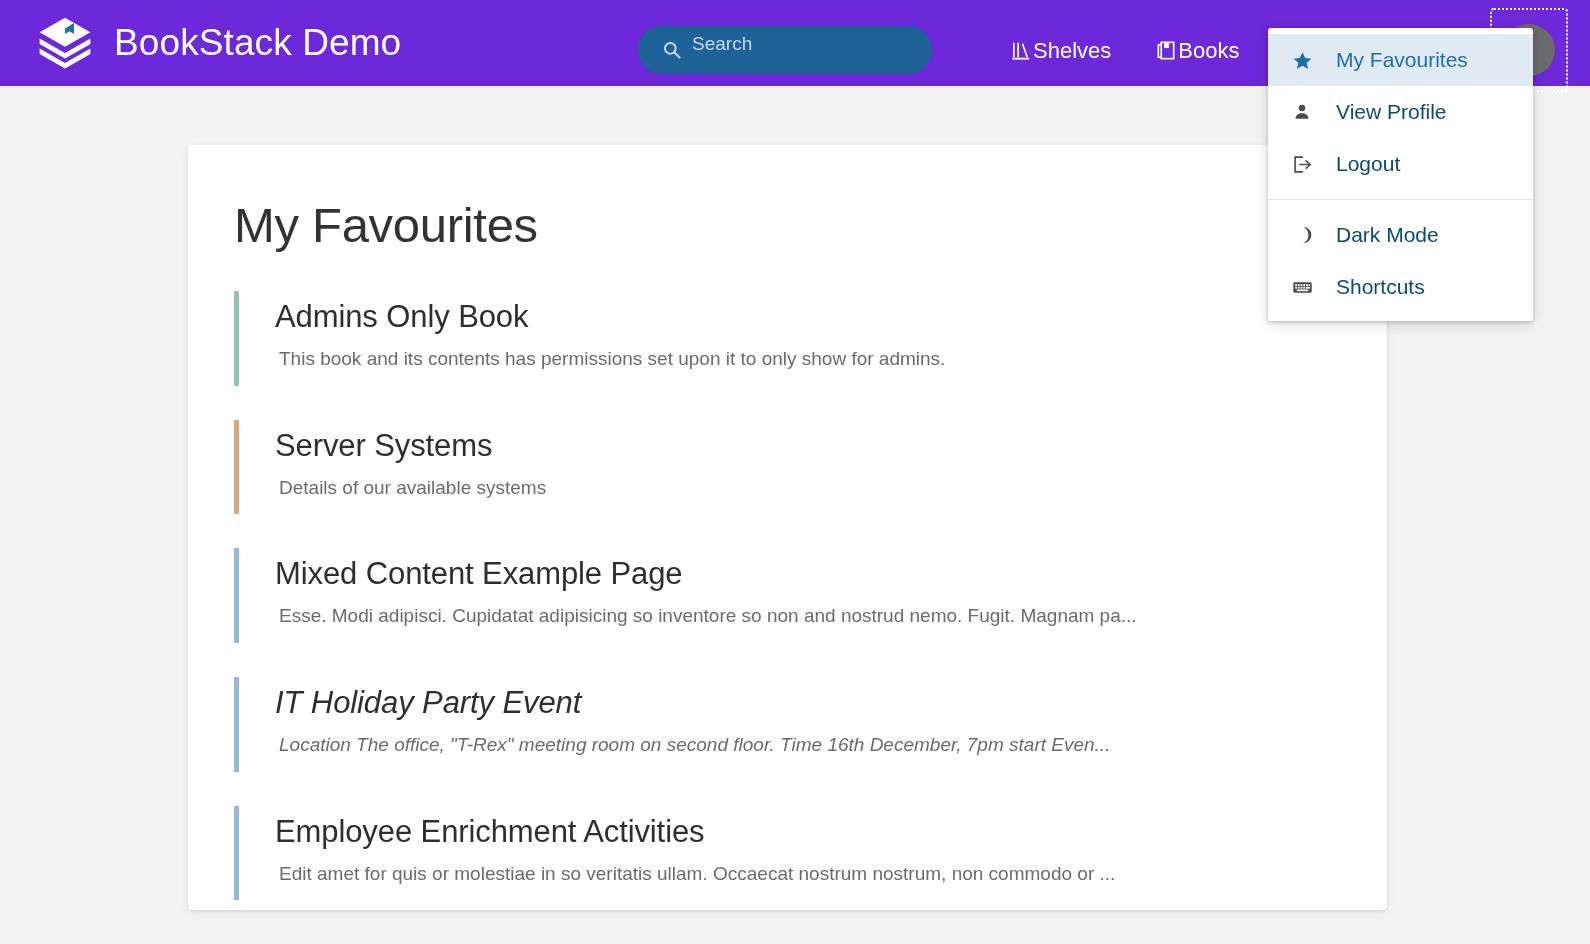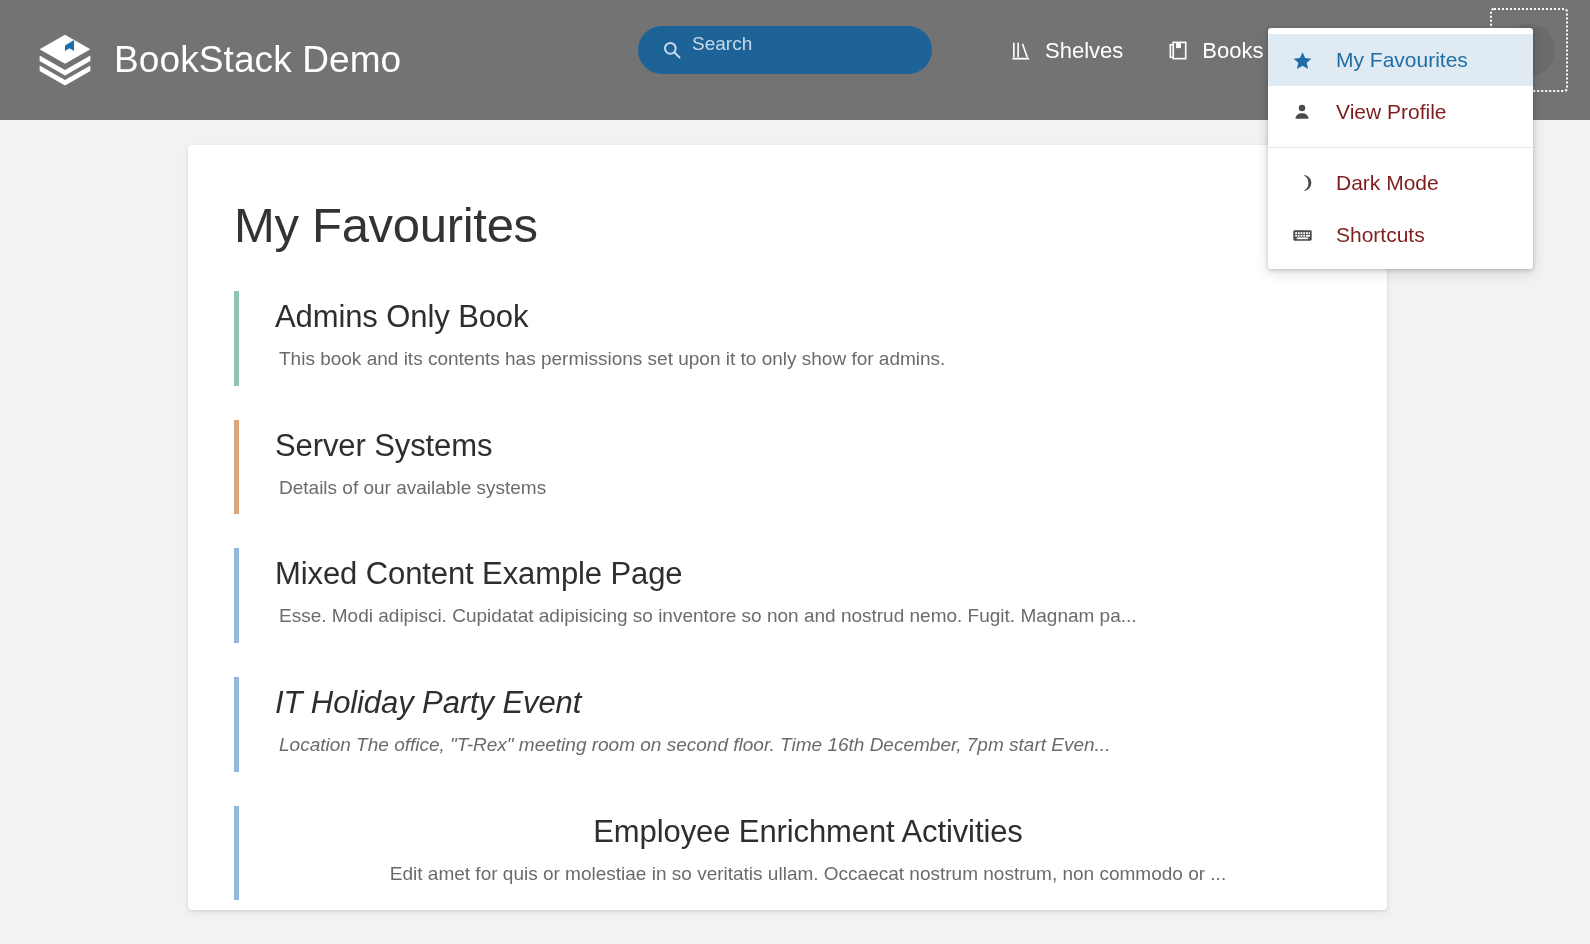--- a/index.html
+++ b/index.html
@@ -13,22 +13,22 @@
     font-family: "Liberation Sans", sans-serif;
     overflow: hidden;
     position: relative;
   }
 
   
   .header {
     position: absolute;
     top: 0; left: 0;
     width: 1590px;
-    height: 120px;
-    background: #737373;
+    height: 86px;
+    background: #6d28d9;
     display: flex;
     align-items: center;
     box-sizing: border-box;
     padding: 0 28px 0 36px;
   }
   .brand {
     display: flex;
     align-items: center;
     gap: 20px;
     text-decoration: none;
@@ -86,21 +86,21 @@
     left: 1010px;
     top: 0;
     height: 101px;
     display: flex;
     align-items: center;
     gap: 44px;
   }
   .nav-item {
     display: flex;
     align-items: center;
-    gap: 12px;
+    gap: 0;
     color: #ffffff;
     font-size: 22px;
     text-decoration: none;
     white-space: nowrap;
   }
   .nav-item svg { display: block; }
 
   .avatar-btn {
     position: absolute;
     right: 22px;
@@ -185,21 +185,21 @@
     padding: 6px 0 8px 0;
     z-index: 50;
     box-sizing: border-box;
   }
   .dd-item {
     display: flex;
     align-items: center;
     height: 52px;
     padding: 0 14px 0 22px;
     text-decoration: none;
-    color: #7f1d1d;
+    color: #0c4a6e;
     font-size: 21px;
     box-sizing: border-box;
     gap: 22px;
   }
   .dd-item.active {
     background: #dfeaf3;
     color: #206ea7;
   }
   .dd-icon {
     width: 24px;
@@ -291,21 +291,21 @@
     <a class="entry" href="#" id="e1" style="border-left-color: rgb(147, 184, 219);">
       <h2 class="entry-title">Mixed Content Example Page</h2>
       <p class="entry-desc">Esse. Modi adipisci. Cupidatat adipisicing so inventore so non and nostrud nemo. Fugit. Magnam pa...</p>
     </a>
 
     <a class="entry" href="#" id="e3" style="border-left-color: rgb(147, 184, 219); font-style: italic;">
       <h2 class="entry-title">IT Holiday Party Event</h2>
       <p class="entry-desc">Location The office, "T-Rex" meeting room on second floor. Time 16th December, 7pm start Even...</p>
     </a>
 
-    <a class="entry" href="#" id="e4" style="border-left-color: rgb(147, 184, 219); text-align: center;">
+    <a class="entry" href="#" id="e4" style="border-left-color: rgb(147, 184, 219);">
       <h2 class="entry-title">Employee Enrichment Activities</h2>
       <p class="entry-desc">Edit amet for quis or molestiae in so veritatis ullam. Occaecat nostrum nostrum, non commodo or ...</p>
     </a>
 
   </div>
 </div>
 
 <div class="dropdown">
 
   <a class="dd-item active" href="#">
@@ -321,20 +321,30 @@
     <span class="dd-icon">
       <svg viewBox="0 0 24 24" width="20" height="20" fill="currentColor">
         <circle cx="12" cy="7.3" r="3.9"></circle>
         <path d="M4.2 20c0-4.3 3.5-6.6 7.8-6.6s7.8 2.3 7.8 6.6z"></path>
       </svg>
     </span>
     <span class="dd-label">View Profile</span>
   </a>
 
 
+  <a class="dd-item" href="#">
+    <span class="dd-icon">
+      <svg viewBox="0 0 24 24" width="21" height="21" fill="none" stroke="currentColor" stroke-width="1.9">
+        <path d="M12.5 3.5 H3.5 V20.5 H12.5"></path>
+        <line x1="9" y1="12" x2="20" y2="12" stroke-linecap="round"></line>
+        <polyline points="16.2,7.8 20.8,12 16.2,16.2" stroke-linecap="round" stroke-linejoin="round"></polyline>
+      </svg>
+    </span>
+    <span class="dd-label">Logout</span>
+  </a>
 
   <div class="dd-sep"></div>
 
   <a class="dd-item" href="#">
     <span class="dd-icon">
       <svg viewBox="0 0 24 24" width="20" height="20" fill="currentColor">
         <path d="M13.6 2.4 A9.6 9.6 0 0 1 13.6 21.6 A10.6 10.6 0 0 0 13.6 2.4 Z"></path>
       </svg>
     </span>
     <span class="dd-label">Dark Mode</span>

